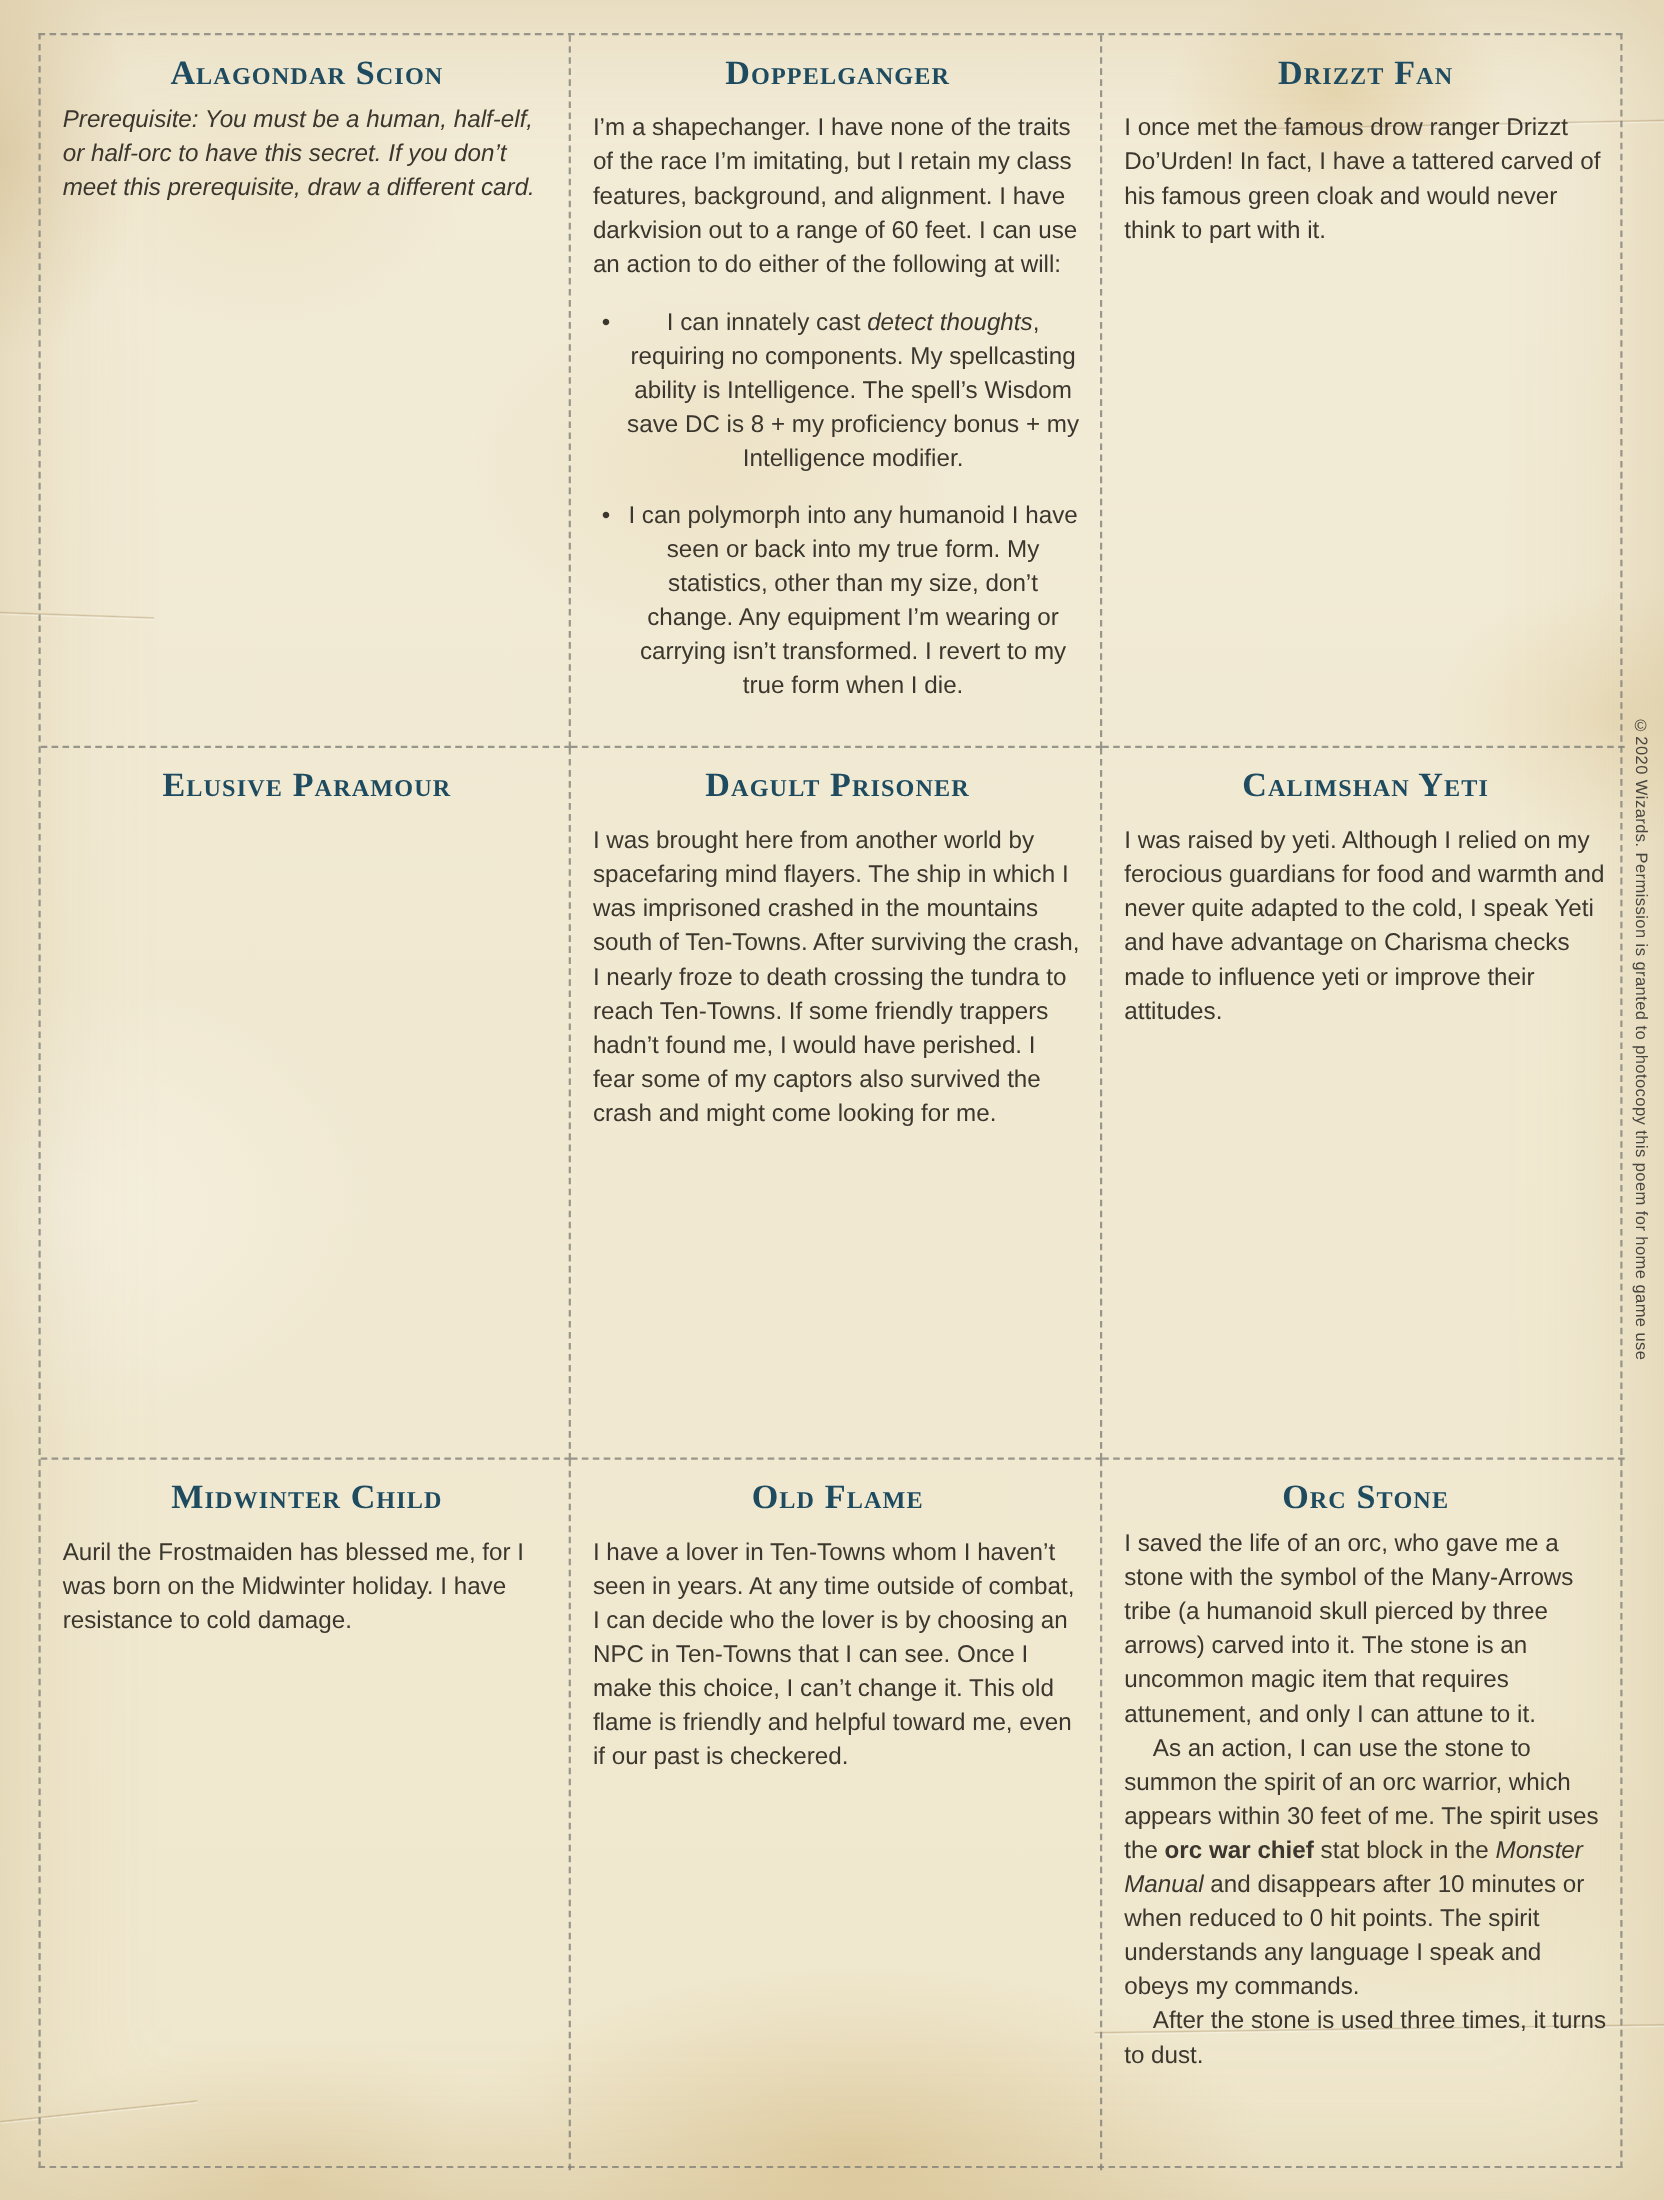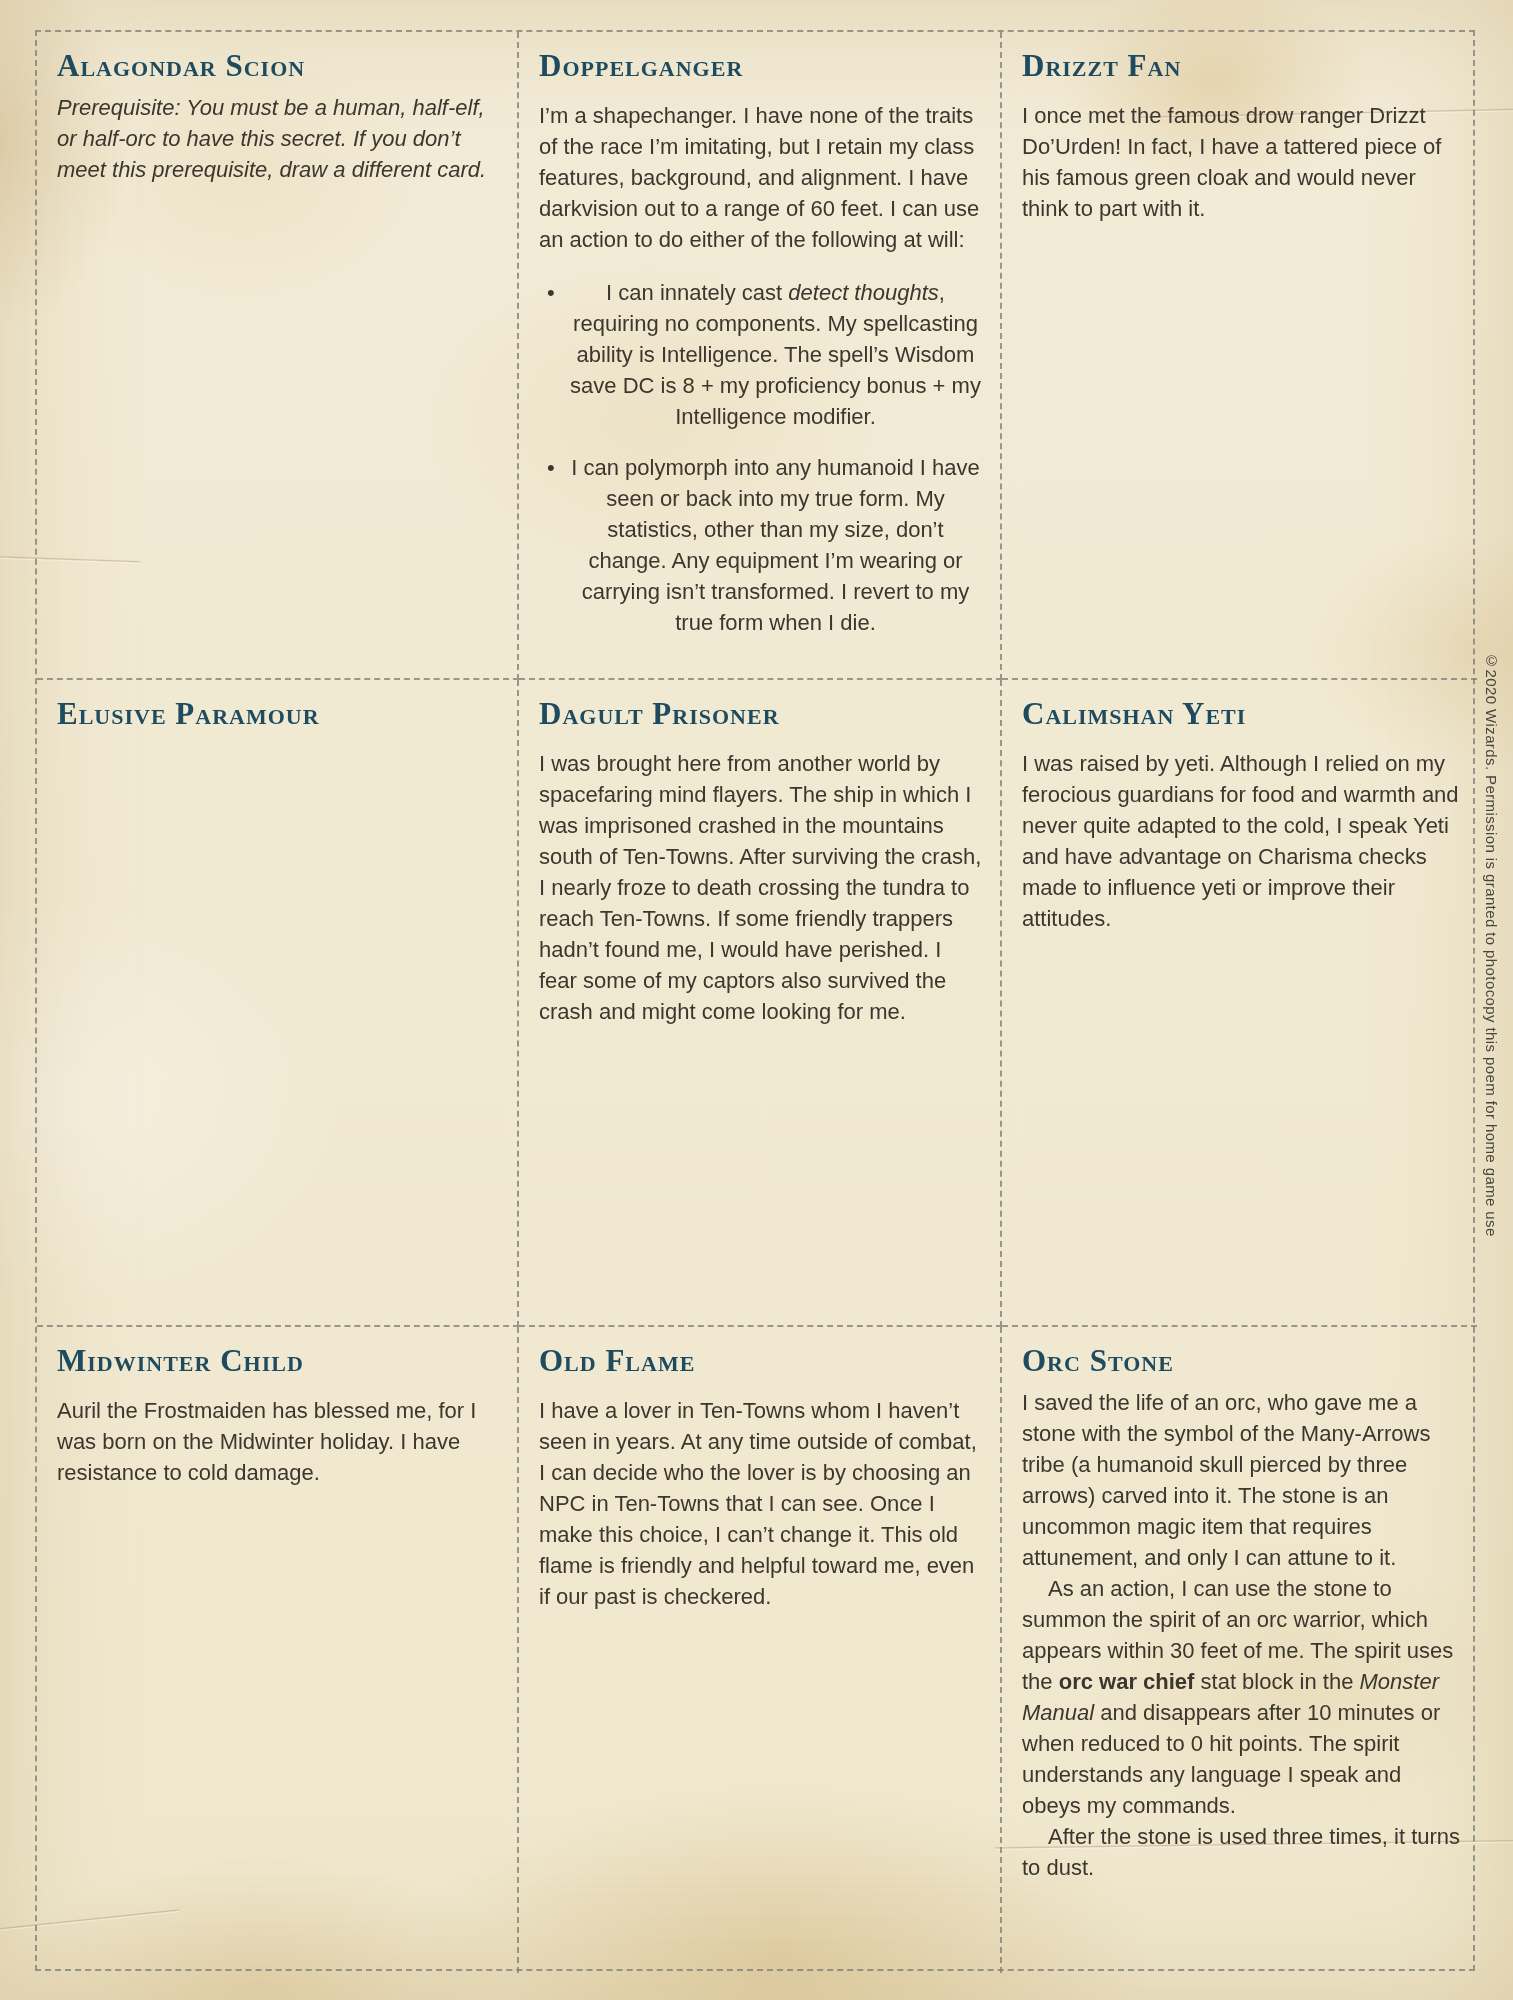--- a/index.html
+++ b/index.html
@@ -49,20 +49,21 @@
   .cell.bB{border-bottom:2px dashed rgba(128,128,120,.78);}
 
   .card-title{
     margin:0 0 8px 0;
     font-family:"Liberation Serif",serif;
     font-variant-caps:small-caps;
     font-weight:700;
     font-size:31px;line-height:36px;
     letter-spacing:1px;
     color:#1e4b5f;
+    text-align:center;
   }
   .prereq{margin:0 0 22px 0;font-style:italic;}
   .para{margin:16px 0 22px 0;}
   .tpara{margin:0;}
   .ipara{margin:0;text-indent:26px;}
   .bullet{display:flex;margin:0 0 20px 0;padding-left:8px;}
   .bullet .marker{flex:0 0 20px;color:#3c372e;}
   .bullet .btext{flex:1;text-align:center;}
   .it{font-style:italic;}
   .bd{font-weight:bold;}
@@ -104,21 +105,21 @@
         <div class="bullet">
           <span class="marker">•</span>
           <span class="btext"><span>I can polymorph into any humanoid I have seen or back into my true form. My statistics, other than my size, don’t change. Any equipment I’m wearing or carrying isn’t transformed. I revert to my true form when I die.</span></span>
         </div>
       </div>
   </div>
 
   <div class="cell bB">
     <h2 class="card-title">Drizzt Fan</h2>
     <div class="card-body">
-        <p class="para"><span>I once met the famous drow ranger Drizzt Do’Urden! In fact, I have a tattered piece of his famous green cloak and would never think to part with it.</span></p>
+        <p class="para"><span>I once met the famous drow ranger Drizzt Do’Urden! In fact, I have a tattered carved of his famous green cloak and would never think to part with it.</span></p>
       </div>
   </div>
 
   <div class="cell bR bB">
     <h2 class="card-title">Elusive Paramour</h2>
   </div>
 
   <div class="cell bR bB">
     <h2 class="card-title">Dagult Prisoner</h2>
     <div class="card-body">

